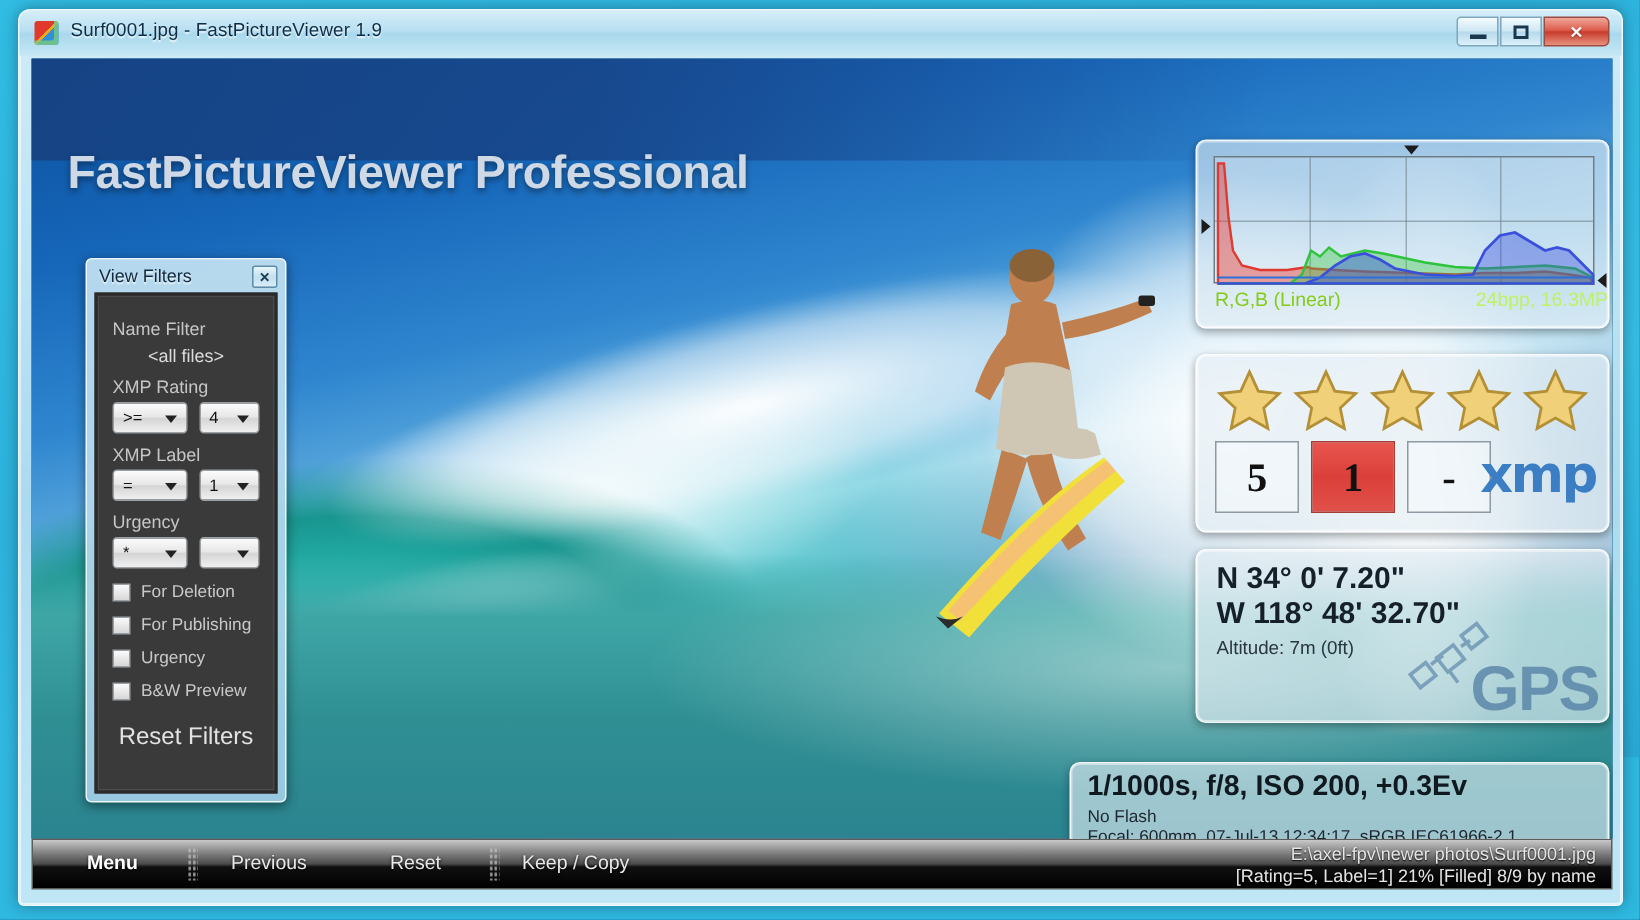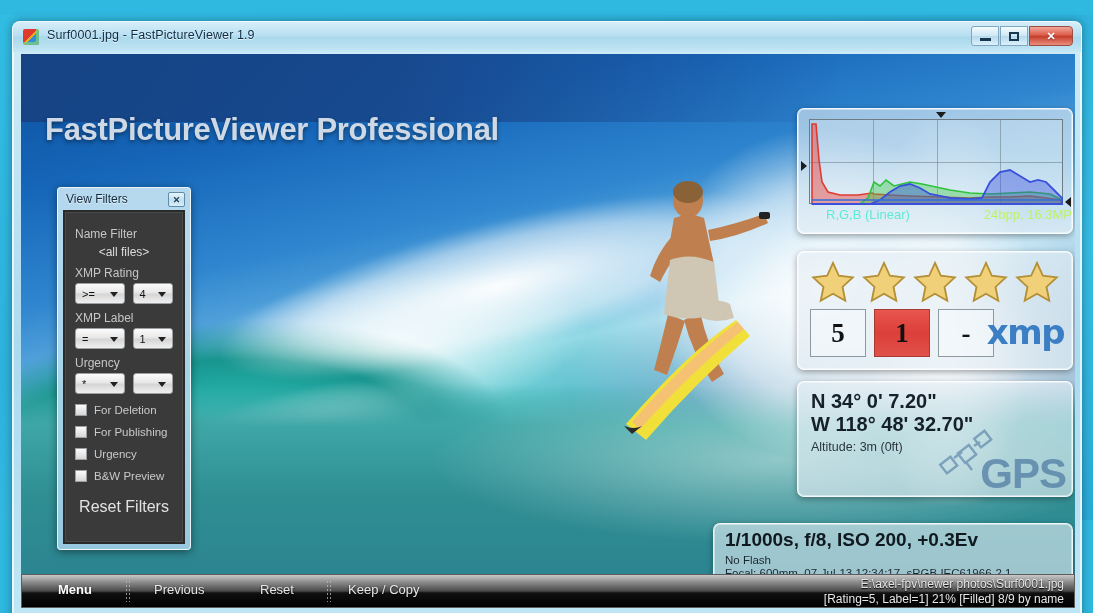--- a/index.html
+++ b/index.html
@@ -6,21 +6,20 @@
   html, body {
     width: 1093px; height: 613px;
     overflow: hidden;
     font-family: "Liberation Sans", sans-serif;
     background: #2fb8e0;
   }
   
   #desktop {
     position: relative; width: 1093px; height: 505px;
     background: linear-gradient(160deg,#31bce3 0%,#2db2dd 40%,#36bde4 70%,#2aa9d6 100%);
-    margin-top: 15px;
   }
   
   #window {
     position: absolute; left: 12px; top: 6px; width: 1070px; height: 598px;
     border-radius: 8px 8px 4px 4px;
     background: linear-gradient(180deg, rgba(216,238,248,.95) 0%, rgba(178,221,240,.95) 55%, rgba(200,232,245,.95) 100%);
     border: 1px solid rgba(255,255,255,.75);
     box-shadow: 0 0 10px rgba(0,0,0,.35), inset 0 0 0 1px rgba(255,255,255,.6);
   }
   #titlebar {
@@ -125,21 +124,21 @@
   #hist-panel { left:776px; top:54px; width:276px; height:126px; }
   #hist-plot { position:absolute; left:11px; top:10px; width:254px; height:85px;
     border:1px solid #6e7c84; background: rgba(255,255,255,.18); }
   #hist-plot .vline { position:absolute; top:0; bottom:0; width:1px; background:rgba(110,124,132,.55); }
   #hist-plot .hline { position:absolute; left:0; right:0; height:1px; background:rgba(110,124,132,.55); }
   #hist-plot svg { position:absolute; left:0; top:0; }
   .hmark { position:absolute; width:0; height:0; }
   #hmark-top { left:138px; top:3px; border-left:5px solid transparent; border-right:5px solid transparent; border-top:6px solid #1c1c1c; }
   #hmark-left { left:3px; top:52px; border-top:5px solid transparent; border-bottom:5px solid transparent; border-left:6px solid #1c1c1c; }
   #hmark-right { left:267px; top:88px; border-top:5px solid transparent; border-bottom:5px solid transparent; border-right:6px solid #1c1c1c; }
-  #hist-left-label { position:absolute; left:28px; top:98px; font-size:13px; color:#5eead4; }
+  #hist-left-label { position:absolute; left:12px; top:98px; font-size:13px; color:#84cc16; }
   #hist-right-label { position:absolute; right:0; top:98px; font-size:13px; color:#bef264; }
   
   #rating-panel { left:776px; top:197px; width:276px; height:119px; }
   #stars { position:absolute; left:12px; top:8px; display:flex; gap:5px; }
   .star { width:46px; height:44px; display:block; }
   #badges { position:absolute; left:12px; top:57px; display:flex; gap:8px; align-items:center; }
   .badge {
     width:56px; height:48px; border:1px solid #8d9aa2;
     background: rgba(246,250,252,.55);
     display:flex; align-items:center; justify-content:center;
@@ -333,21 +332,21 @@
           <div class="badge">5</div>
           <div class="badge label-red">1</div>
           <div class="badge">-</div>
         </div>
         <div id="xmp-logo">xmp</div>
       </div>
 
       <div id="gps-panel" class="hud">
         <div class="gps-line" id="gps-lat">N 34° 0' 7.20"</div>
         <div class="gps-line" id="gps-lon">W 118° 48' 32.70"</div>
-        <div id="gps-alt">Altitude: 3m (0ft)</div>
+        <div id="gps-alt">Altitude: 7m (0ft)</div>
         <svg id="gps-sat" viewBox="0 0 60 56">
           <g fill="none" stroke="#4e79a1" stroke-width="2.4">
             <rect x="24" y="22" width="14" height="12" transform="rotate(-38 31 28)"></rect>
             <rect x="6" y="34" width="13" height="11" transform="rotate(-38 12 39)"></rect>
             <rect x="40" y="8" width="13" height="11" transform="rotate(-38 46 13)"></rect>
             <line x1="18" y1="32" x2="26" y2="26"></line>
             <line x1="38" y1="20" x2="44" y2="16"></line>
             <line x1="30" y1="36" x2="36" y2="44"></line>
           </g>
         </svg>

